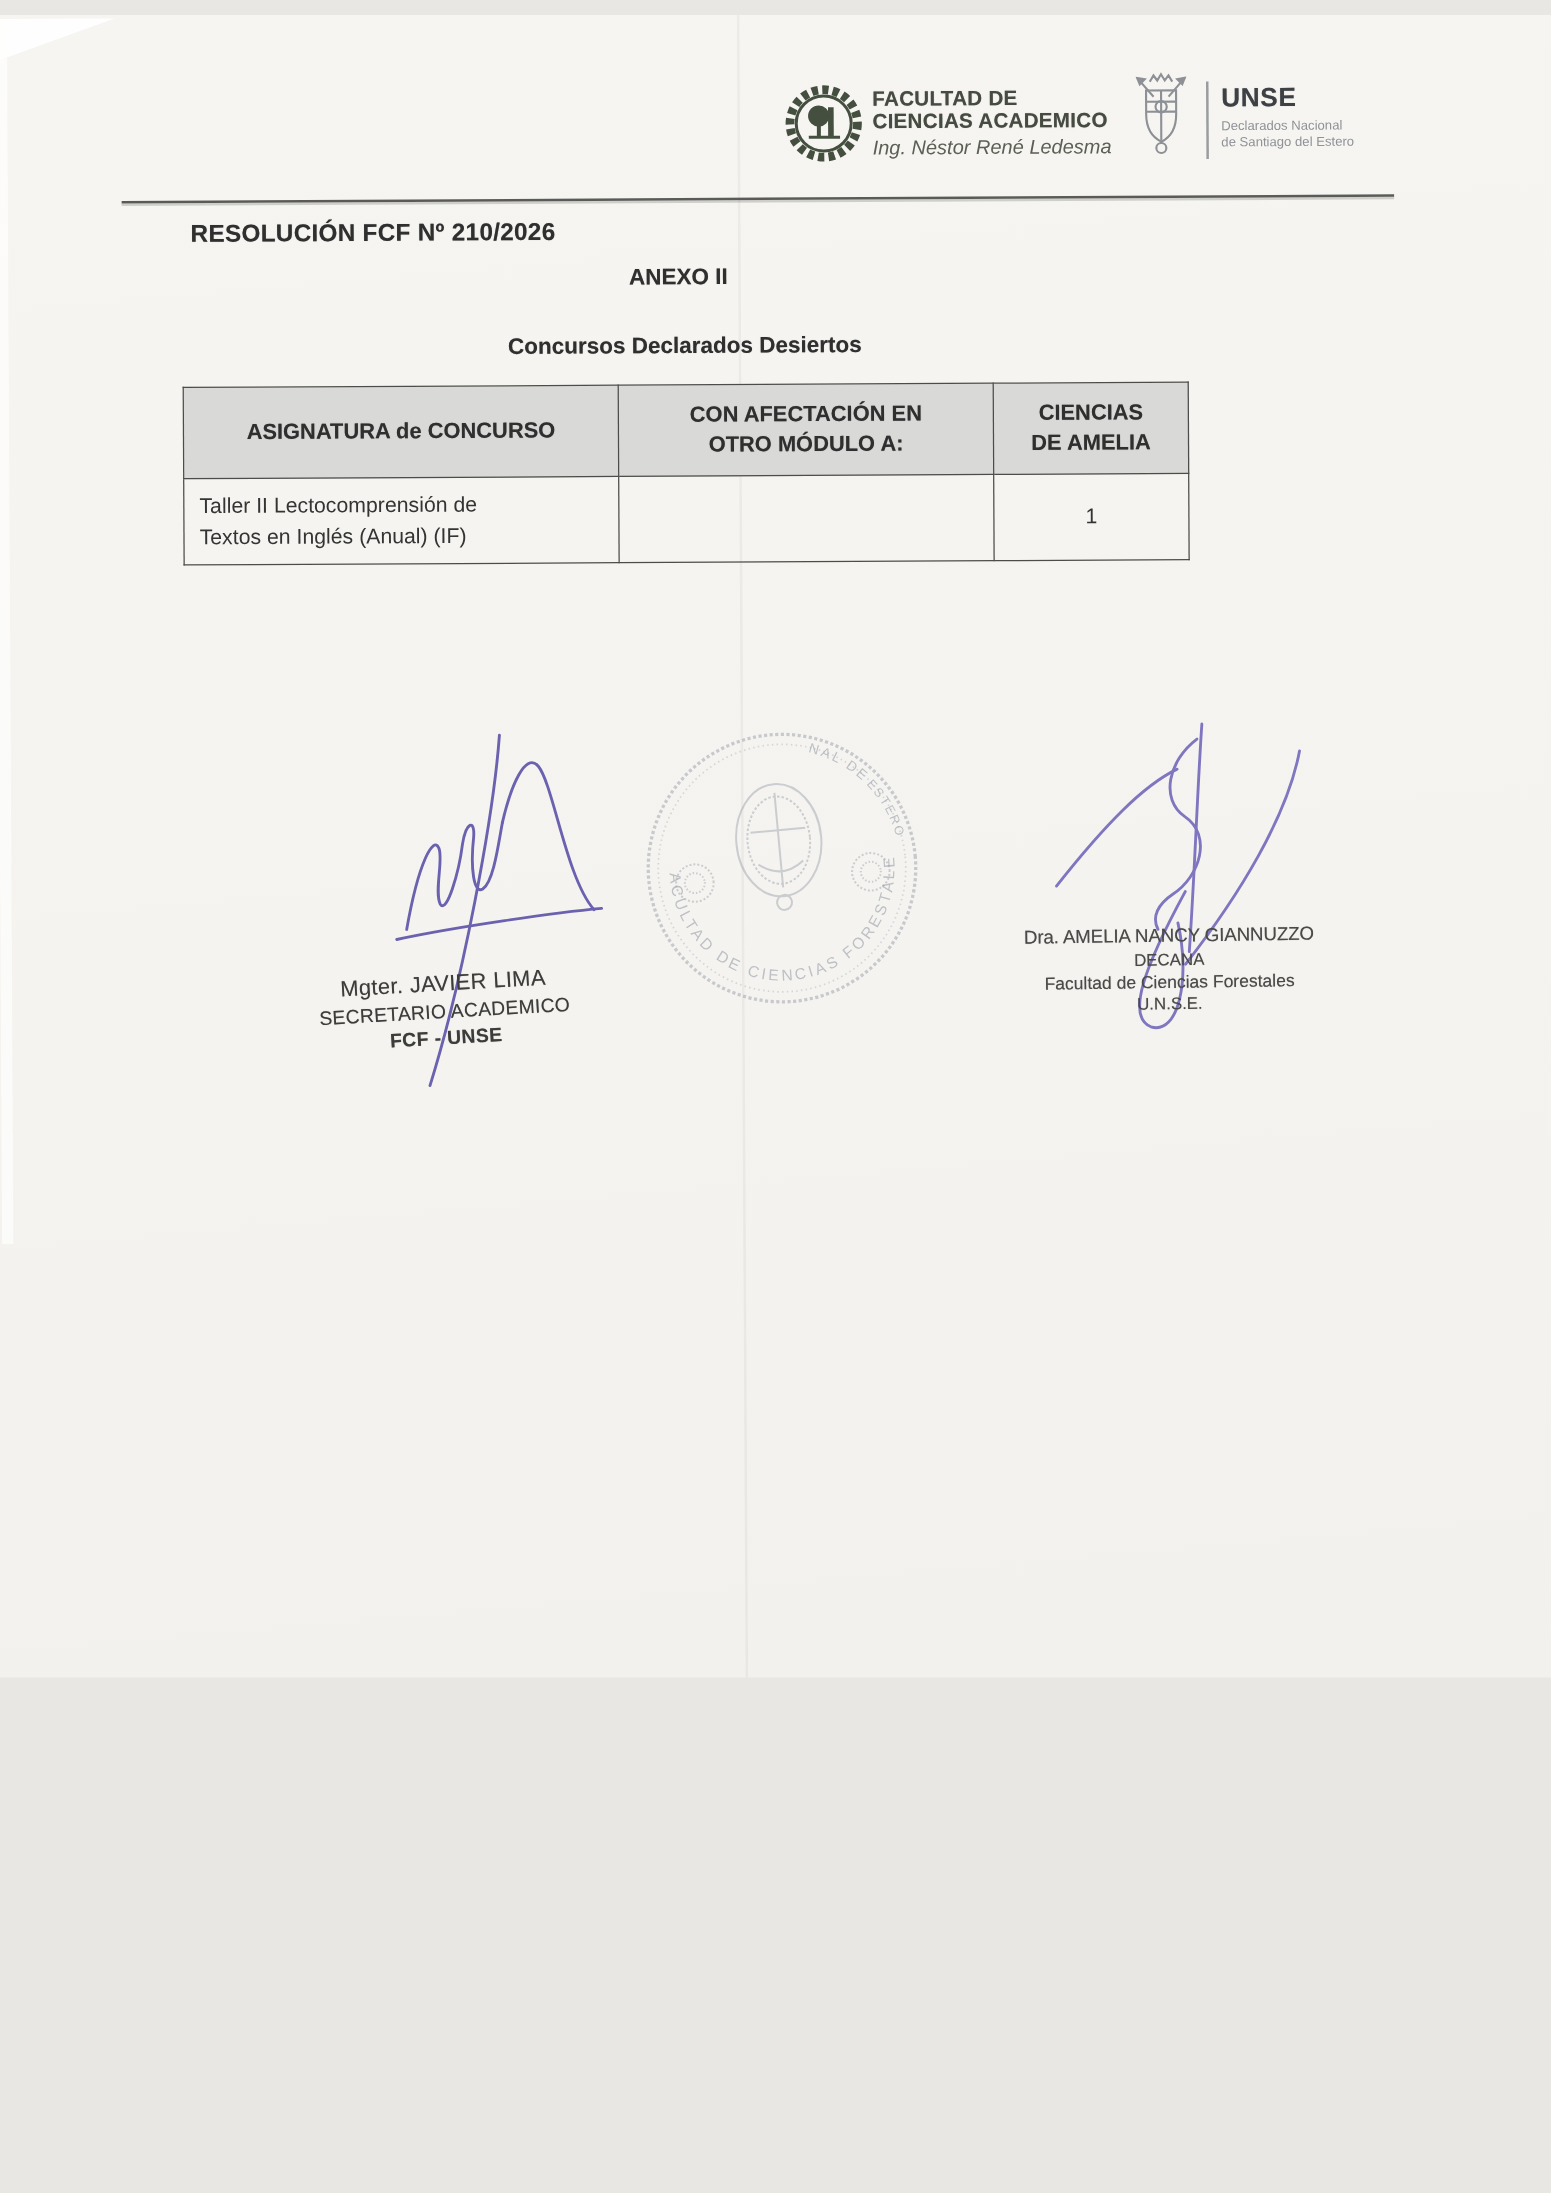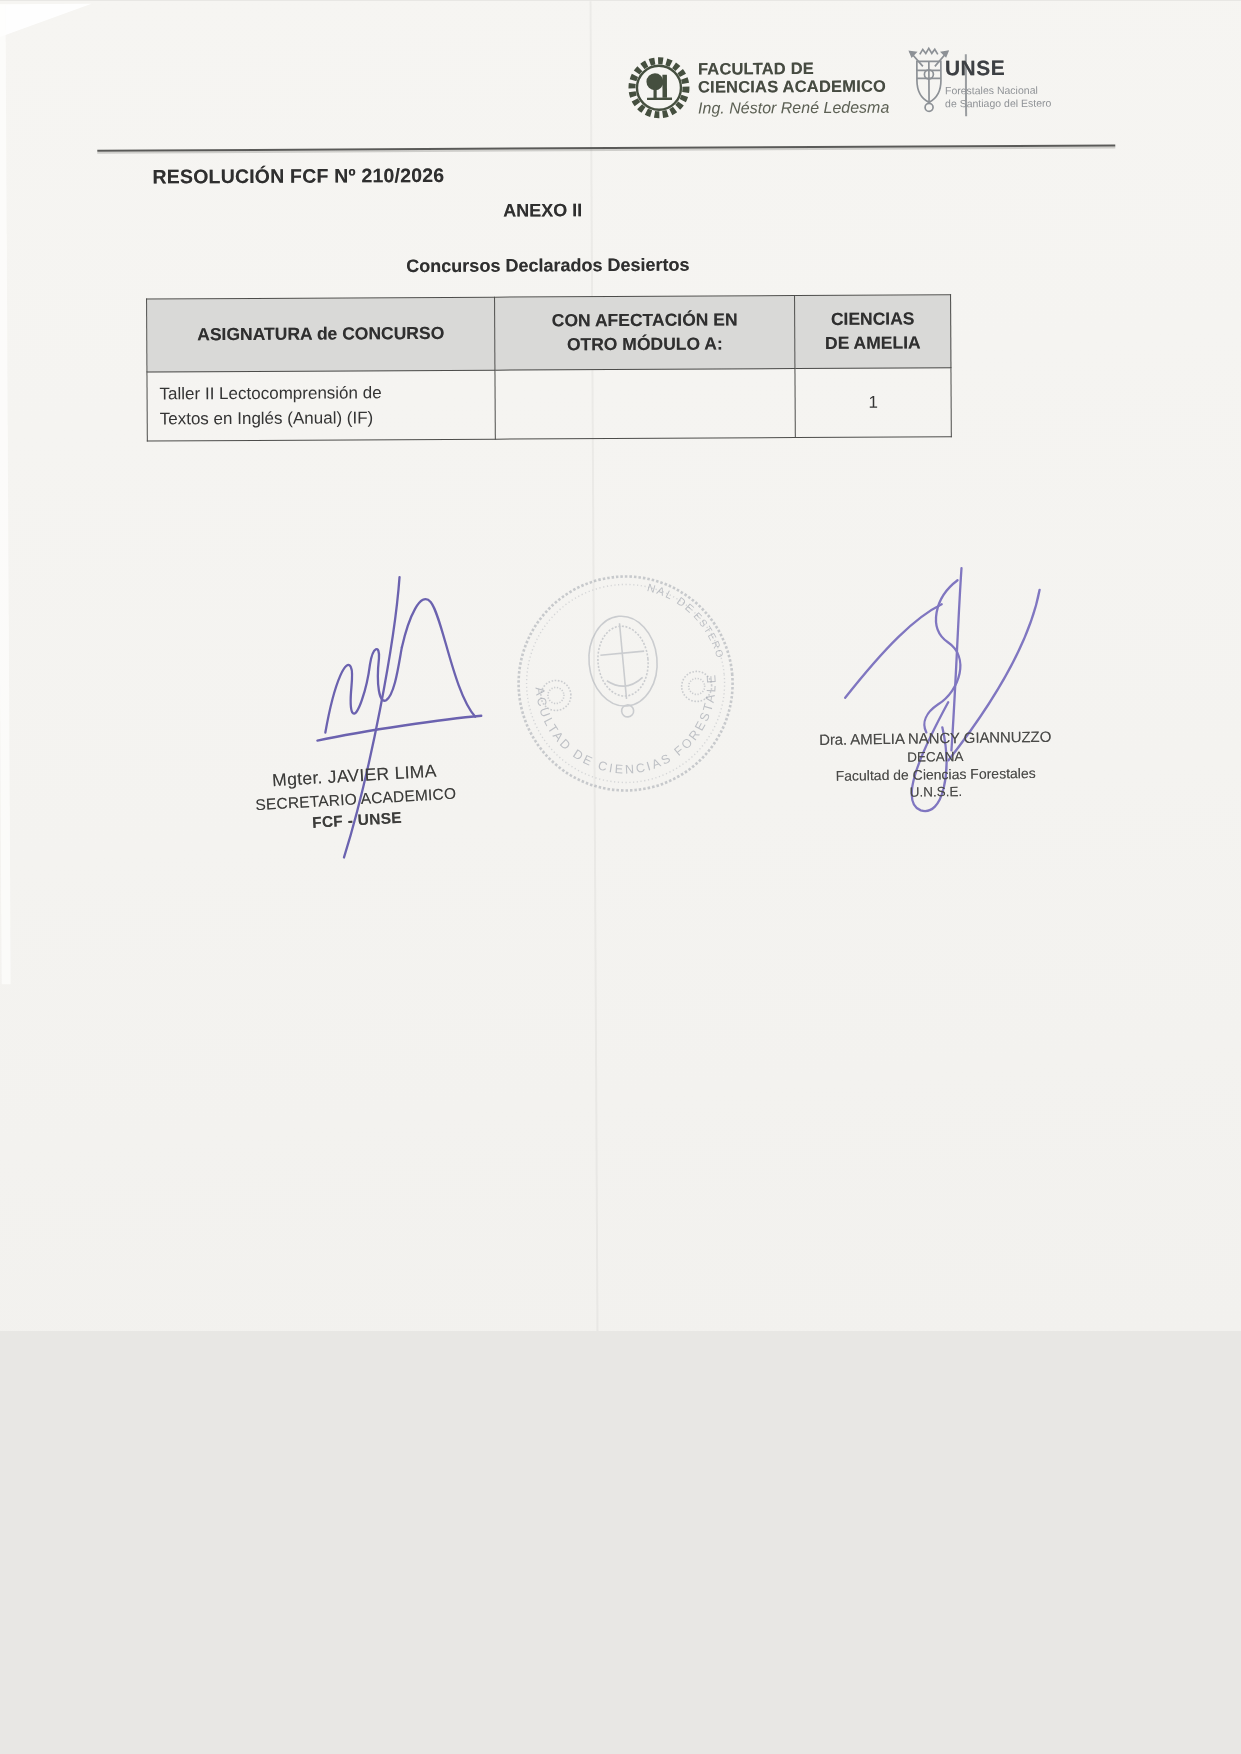--- a/index.html
+++ b/index.html
@@ -1,17 +1,17 @@
 <!DOCTYPE html>
 <html><head>
 <meta charset="utf-8">
 <style>
   html,body{margin:0;padding:0;background:#e8e7e4;}
   .scan{
-    position:relative;width:1241px;height:1330px;margin:1px auto;
+    position:relative;width:1241px;height:1330px;margin:12px auto;
     background:linear-gradient(175deg,#f6f5f2 0%,#f4f3f0 60%,#f2f1ee 100%);
     overflow:hidden;
     font-family:"Liberation Sans",sans-serif;
     color:#2f2f2f;
   }
   .tilt{position:absolute;inset:0;transform:rotate(-0.3deg);}
   
   .corner-wedge{position:absolute;top:0;left:0;width:0;height:0;
     border-top:34px solid #ffffff;border-right:95px solid transparent;opacity:.9;}
   .edge-strip{position:absolute;top:0;left:0;width:9px;height:980px;background:#fdfdfc;opacity:.75;}
@@ -21,21 +21,21 @@
     background:#9db8d8;opacity:.55;border-radius:2px;}
   
   .hdr-rule{position:absolute;left:100px;top:146px;width:1018px;height:2px;
     background:#5a5a58;box-shadow:0 2px 0 rgba(90,90,88,.25);}
   .fcf-logo{position:absolute;left:630px;top:55px;}
   .fcf-text{position:absolute;left:701px;top:60px;line-height:1.08;}
   .fcf-line{font-weight:bold;font-size:16.5px;color:#464b41;letter-spacing:.2px;}
   .fcf-sub{font-style:italic;font-size:16px;color:#5c6054;margin-top:3px;}
   .unse-shield{position:absolute;left:903px;top:45px;}
   .unse-divider{position:absolute;left:968px;top:55px;width:2px;height:62px;background:#9a9da0;}
-  .unse-text{position:absolute;left:948px;top:57px;}
+  .unse-text{position:absolute;left:980px;top:57px;}
   .unse-acronym{font-weight:bold;font-size:21px;color:#3d4044;letter-spacing:.5px;}
   .unse-name{font-size:10.5px;color:#8f9296;line-height:1.25;margin-top:4px;}
   
   .soft{text-shadow:0 0 .6px rgba(40,40,40,.45);}
   .res-title{position:absolute;left:155px;top:162px;font-weight:bold;font-size:19.5px;letter-spacing:.2px;}
   .annex-title{position:absolute;left:0;top:199px;width:1090px;text-align:center;font-weight:bold;font-size:18px;}
   .section-title{position:absolute;left:0;top:254px;width:1100px;text-align:center;font-weight:bold;font-size:18px;}
   
   .tbl{position:absolute;left:148px;top:295px;border-collapse:collapse;}
   .tbl td,.tbl th{border:1.6px solid #4c4c4a;vertical-align:middle;}
@@ -95,21 +95,21 @@
         <path d="M17,26 h24 M17,34 h24 M29,17 v40"></path>
         <circle cx="29" cy="30" r="4.5"></circle>
         <circle cx="29" cy="63" r="4"></circle>
         <path d="M29,57 v2"></path>
       </g>
     </svg>
     <div class="unse-divider"></div>
     <div class="unse-text">
       <div class="unse-acronym soft">UNSE</div>
       <div class="unse-name">
-        <div>Forestales Nacional</div>
+        <div>Declarados Nacional</div>
         <div>de Santiago del Estero</div>
       </div>
     </div>
     <div class="hdr-rule"></div>
 
     <div class="res-title soft">RESOLUCIÓN FCF Nº 210/2026</div>
     <div class="annex-title soft">ANEXO II</div>
     <div class="section-title soft">Concursos Declarados Desiertos</div>
 
     <table class="tbl">

